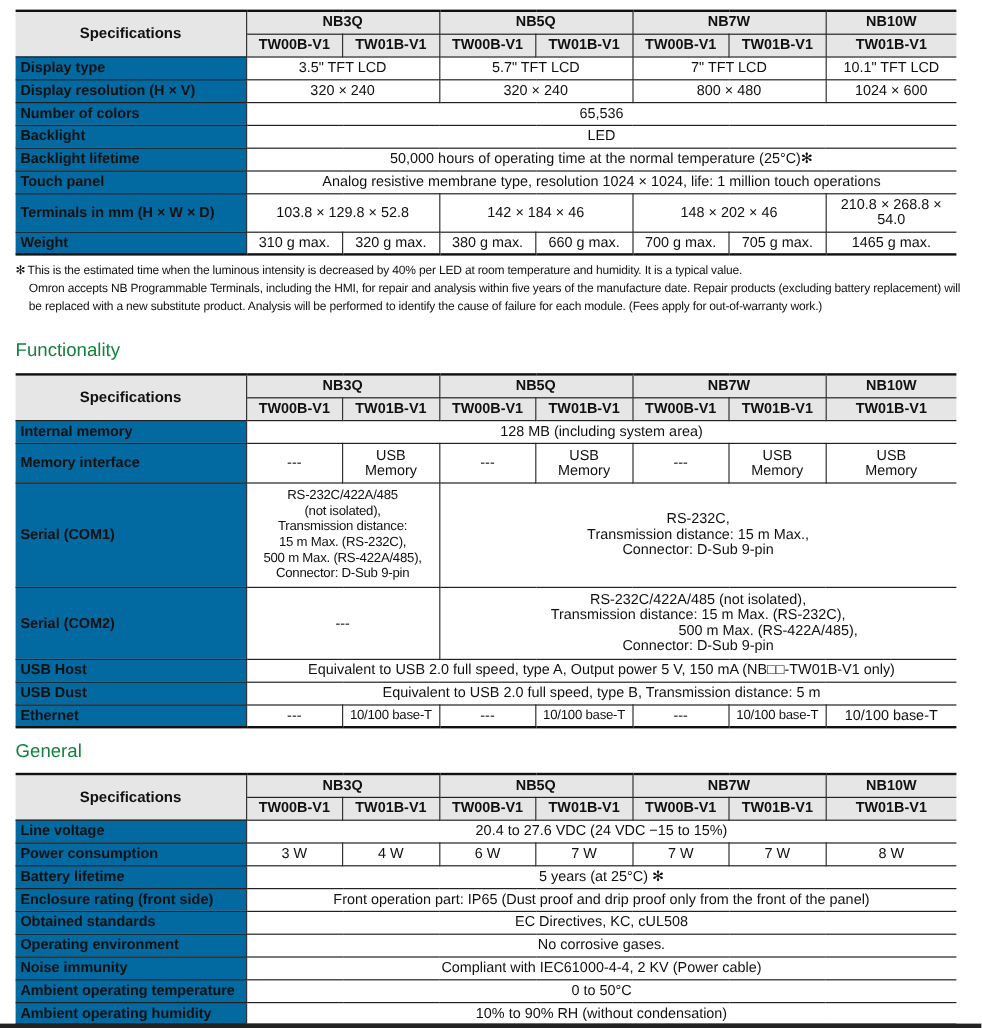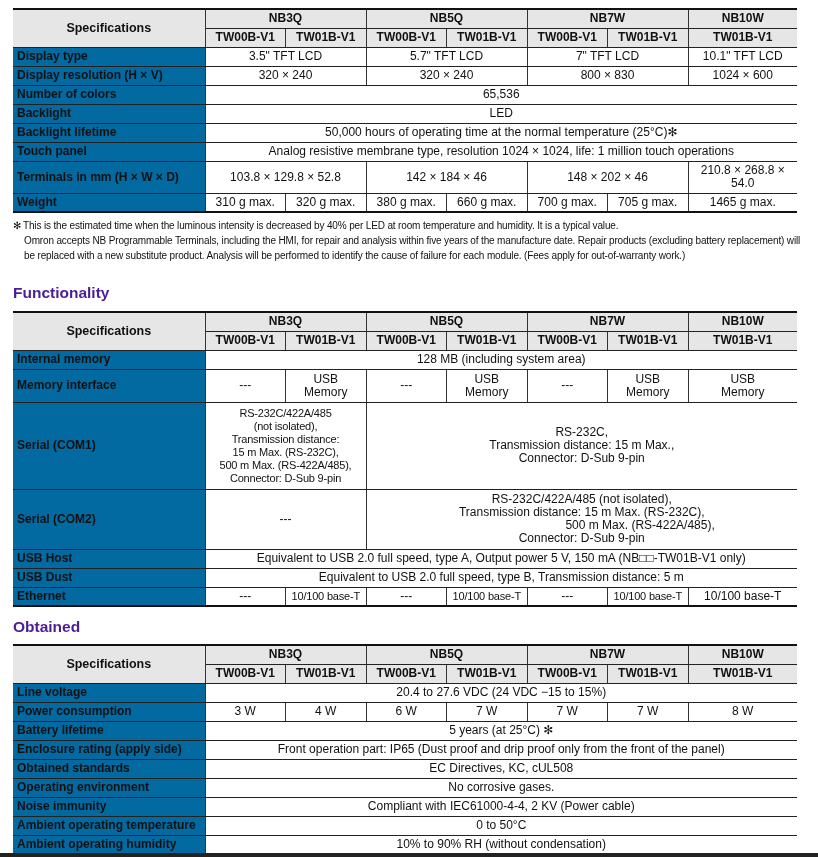--- a/index.html
+++ b/index.html
@@ -37,21 +37,21 @@
   table.spec td.tight { font-size: 11px; letter-spacing: -0.2px; }
   .note {
     position: absolute; left: 13px; top: 218px; width: 790px;
     font-size: 10px; line-height: 15px; color: #111;
     font-family: "Liberation Sans", sans-serif; letter-spacing: -0.15px;
   }
   .note .mark { display: inline-block; width: 10px; }
   .note .indent { padding-left: 11px; display: block; }
   h2.section {
     position: absolute; left: 13px; margin: 0;
-    font-size: 15.5px; font-weight: bold; color: #4c1d95;
+    font-size: 15.5px; font-weight: normal; color: #15803d;
   }
   .bottom-bar {
     position: absolute; left: 0; top: 853px; width: 818px; height: 4px; background: #222;
   }
 </style>
 </head>
 <body>
 
 <table class="spec" style="top:8px;">
   <colgroup>
@@ -87,21 +87,21 @@
       <td class="label">Display type</td>
       <td colspan="2">3.5" TFT LCD</td>
       <td colspan="2">5.7" TFT LCD</td>
       <td colspan="2">7" TFT LCD</td>
       <td>10.1" TFT LCD</td>
     </tr>
     <tr>
       <td class="label">Display resolution (H × V)</td>
       <td colspan="2">320 × 240</td>
       <td colspan="2">320 × 240</td>
-      <td colspan="2">800 × 830</td>
+      <td colspan="2">800 × 480</td>
       <td>1024 × 600</td>
     </tr>
     <tr>
       <td class="label">Number of colors</td>
       <td colspan="7">65,536</td>
     </tr>
     <tr>
       <td class="label">Backlight</td>
       <td colspan="7">LED</td>
     </tr>
@@ -223,21 +223,21 @@
       <td class="tight">10/100 base-T</td>
       <td>---</td>
       <td class="tight">10/100 base-T</td>
       <td>---</td>
       <td class="tight">10/100 base-T</td>
       <td>10/100 base-T</td>
     </tr>
   </tbody>
 </table>
 
-<h2 class="section" style="top:618px;">Obtained</h2>
+<h2 class="section" style="top:618px;">General</h2>
 
 <table class="spec" style="top:644px;">
   <colgroup>
     <col class="c-label">
       <col class="c-std">
       <col class="c-std">
       <col class="c-std">
       <col class="c-std">
       <col class="c-std">
       <col class="c-std">
@@ -274,21 +274,21 @@
       <td>7 W</td>
       <td>7 W</td>
       <td>7 W</td>
       <td>8 W</td>
     </tr>
     <tr>
       <td class="label">Battery lifetime</td>
       <td colspan="7">5 years (at 25°C) ✻</td>
     </tr>
     <tr>
-      <td class="label">Enclosure rating (apply side)</td>
+      <td class="label">Enclosure rating (front side)</td>
       <td colspan="7">Front operation part: IP65 (Dust proof and drip proof only from the front of the panel)</td>
     </tr>
     <tr>
       <td class="label">Obtained standards</td>
       <td colspan="7">EC Directives, KC, cUL508</td>
     </tr>
     <tr>
       <td class="label">Operating environment</td>
       <td colspan="7">No corrosive gases.</td>
     </tr>

